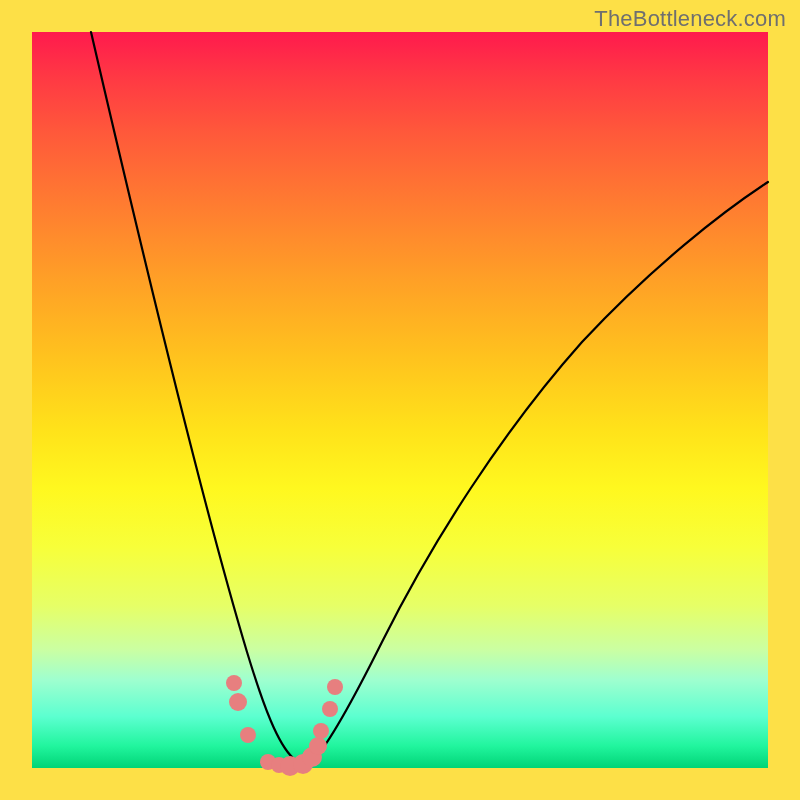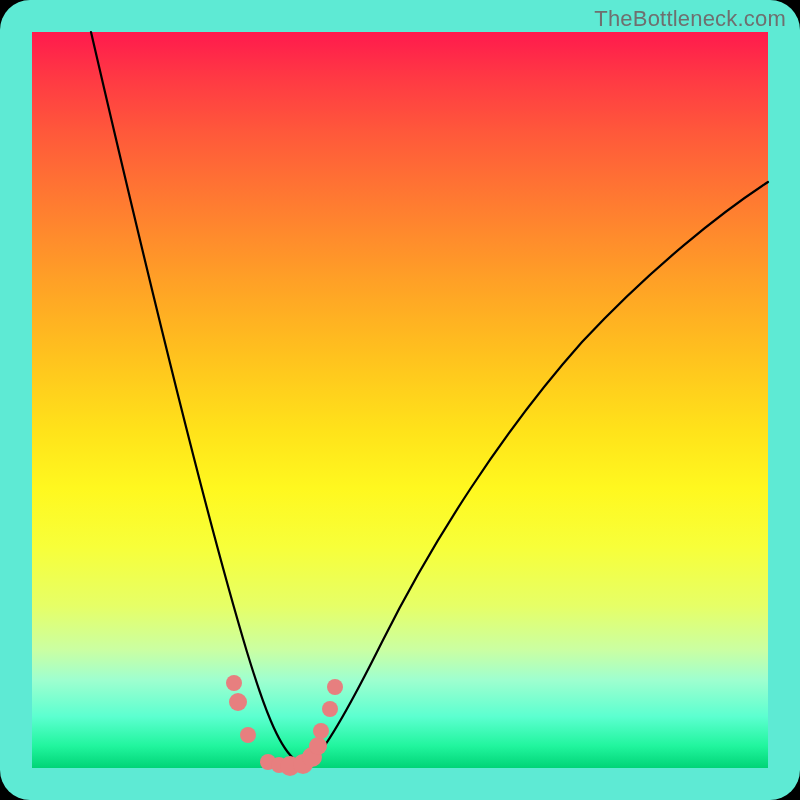--- a/index.html
+++ b/index.html
@@ -8,22 +8,21 @@
     width: 800px;
     height: 800px;
     overflow: hidden;
     background: #000;
     font-family: Arial, Helvetica, sans-serif;
   }
   .frame {
     position: relative;
     width: 800px;
     height: 800px;
-    background: #5eead4;
-    border-radius: 30px;
+    background: #fde047;
   }
   .plot-area {
     position: absolute;
     left: 32px;
     top: 32px;
     width: 736px;
     height: 736px;
     background: linear-gradient(
       to bottom,
       #ff1a4d 0%,

